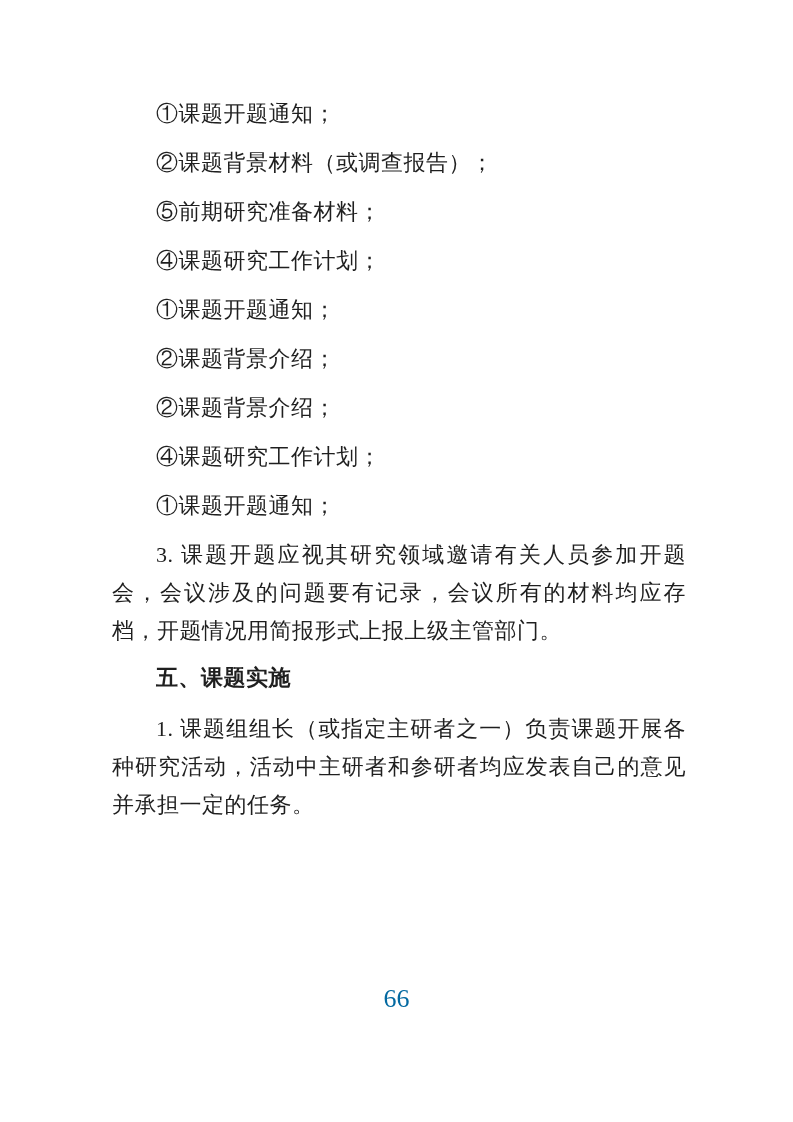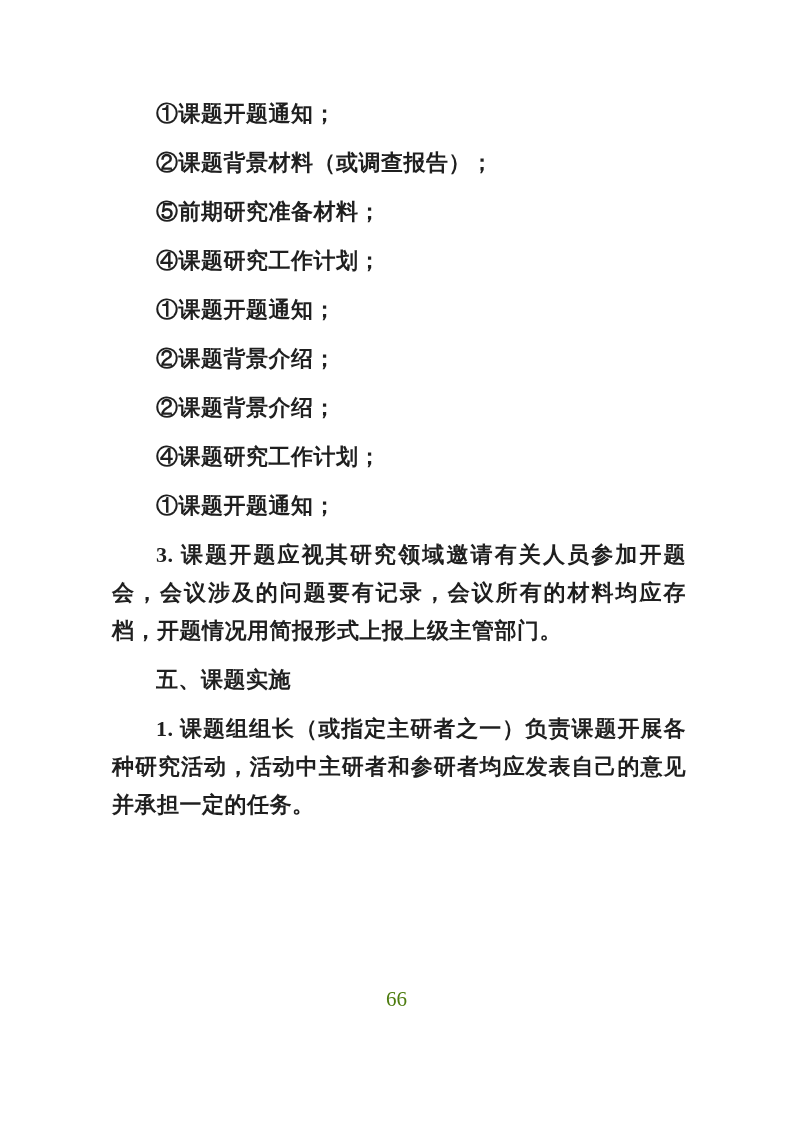--- a/index.html
+++ b/index.html
@@ -24,34 +24,34 @@
   p.para {
     margin: 0 0 11px 0;
     font-size: 22px;
     line-height: 38px;
     color: #1f1f1f;
     text-indent: 2em;
     text-align: justify;
     text-justify: inter-ideograph;
     letter-spacing: 0.5px;
     font-family: "Liberation Serif", "DejaVu Serif", serif;
-    font-weight: bold;
   }
   p.para.heading {
     font-weight: bold;
+    font-family: Liberation Mono, monospace;
   }
   .page-number {
     position: absolute;
     top: 986px;
     left: 0;
     width: 100%;
     text-align: center;
-    font-size: 21px;
+    font-size: 26px;
     line-height: 26px;
-    color: #4d7c0f;
+    color: #0369a1;
     font-family: "Liberation Serif", "DejaVu Serif", serif;
   }
 </style>
 </head>
 <body>
 
 <div class="page">
   <div class="content">
       <p class="para">①课题开题通知；</p>
       <p class="para">②课题背景材料（或调查报告）；</p>

